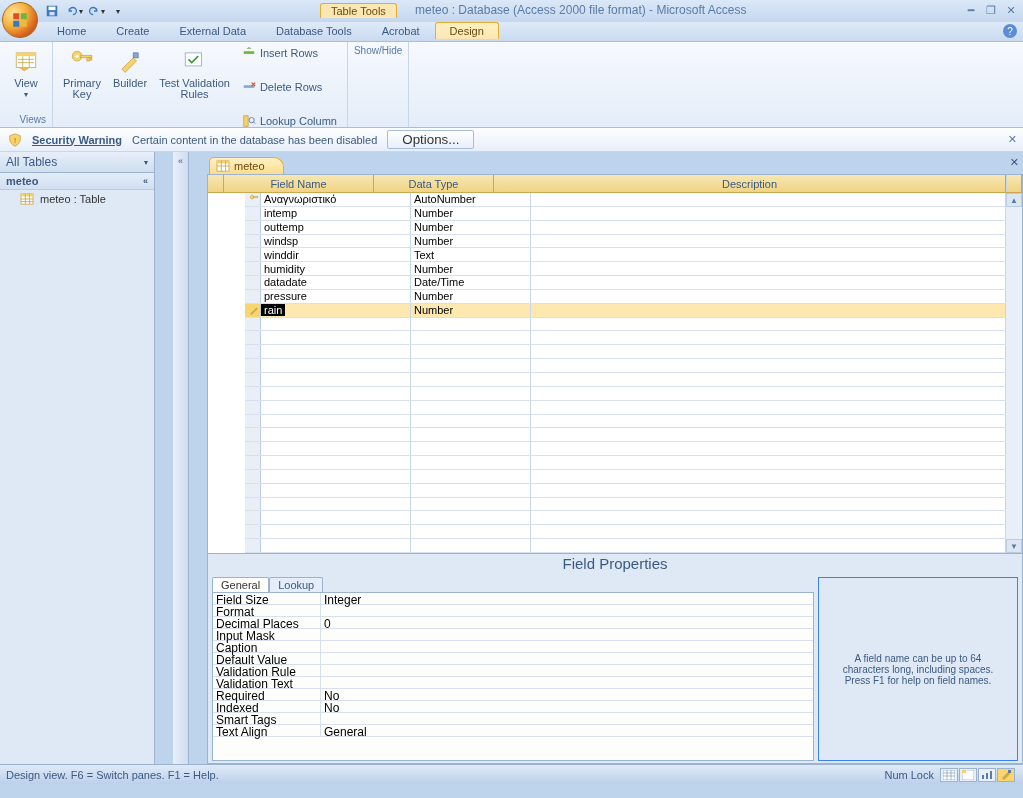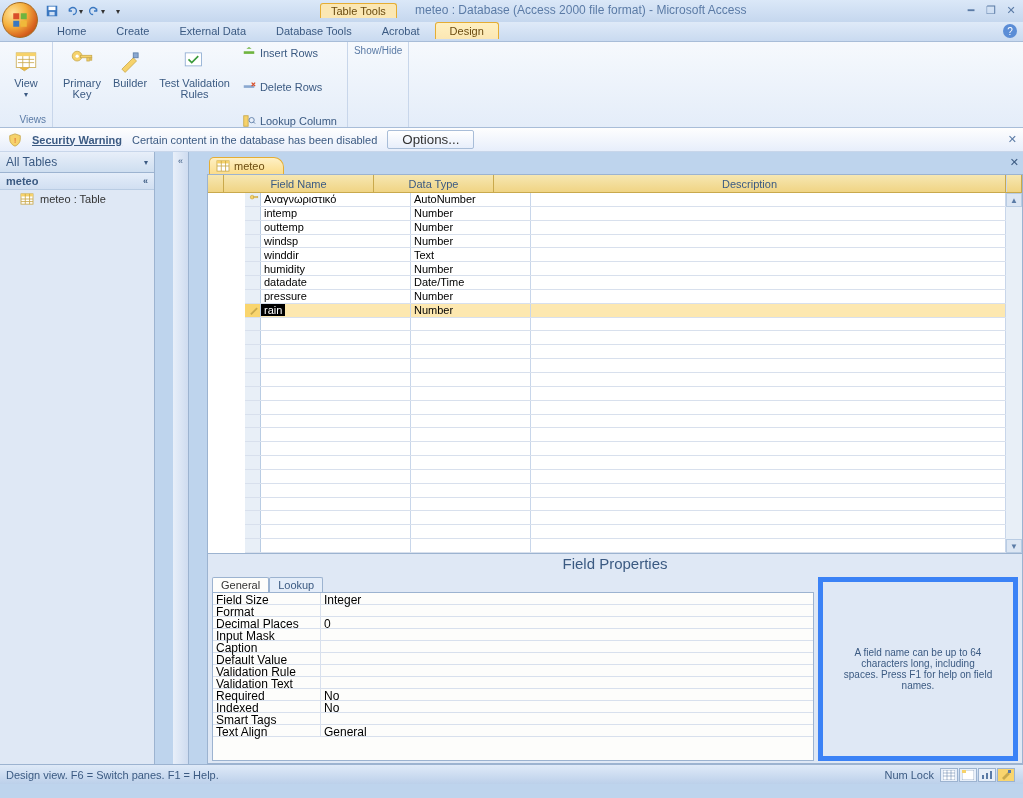--- a/index.html
+++ b/index.html
@@ -62,21 +62,21 @@
 .fp-body{flex:1;display:flex;padding:4px 4px 2px;gap:4px;}
 .fp-left{flex:1;display:flex;flex-direction:column;}
 .fp-tabs{display:flex;}
 .fp-tab{border:1px solid #9cb3d0;border-bottom:none;padding:1px 8px;background:#fdfdfb;color:#333;border-radius:2px 2px 0 0;font-size:11px;}
 .fp-tab.inactive{background:#e4edf9;color:#3b5a82;}
 .fp-grid{flex:1;background:#fdfdfb;border:1px solid #9cb3d0;}
 .fp-row{display:flex;border-bottom:1px solid #d8e0ed;height:12px;font-size:12px;}
 .fp-row div{padding:0 3px;}
 .fp-lbl{width:108px;border-right:1px solid #d8e0ed;color:#000;}
 .fp-val{flex:1;color:#000;}
-.fp-help{width:200px;background:#dfe8f5;border:5px solid #3b82f6;display:flex;align-items:center;justify-content:center;text-align:center;padding:20px;color:#3b5a82;font-size:10px;}
+.fp-help{width:200px;background:#dfe8f5;border:1px solid #3b82f6;display:flex;align-items:center;justify-content:center;text-align:center;padding:20px;color:#3b5a82;font-size:10px;}
 .statusbar{height:20px;background:linear-gradient(#dfeaf8,#bcd0ea);border-top:1px solid #9cb3d0;display:flex;align-items:center;padding:0 6px;color:#3b5a82;font-size:11px;position:relative;}
 .status-right{position:absolute;right:8px;display:flex;align-items:center;gap:6px;}
 .viewbtns{display:flex;gap:1px;}
 .viewbtn{width:18px;height:14px;border:1px solid #9cb3d0;background:#e8eff9;display:flex;align-items:center;justify-content:center;}
 .dd{font-size:8px;}
 .scrollbar-v{width:16px;background:#e8eff7;display:flex;flex-direction:column;}
 .scrollbar-v .arrow{height:14px;background:#dce6f3;border:1px solid #b9cce3;display:flex;align-items:center;justify-content:center;font-size:8px;color:#5b7ba6;}
 .scrollbar-v .track{flex:1;}
 .gbody{flex:1;display:flex;min-height:0;padding-left:37px;}
 .gcontent{flex:1;display:flex;flex-direction:column;overflow:hidden;}

